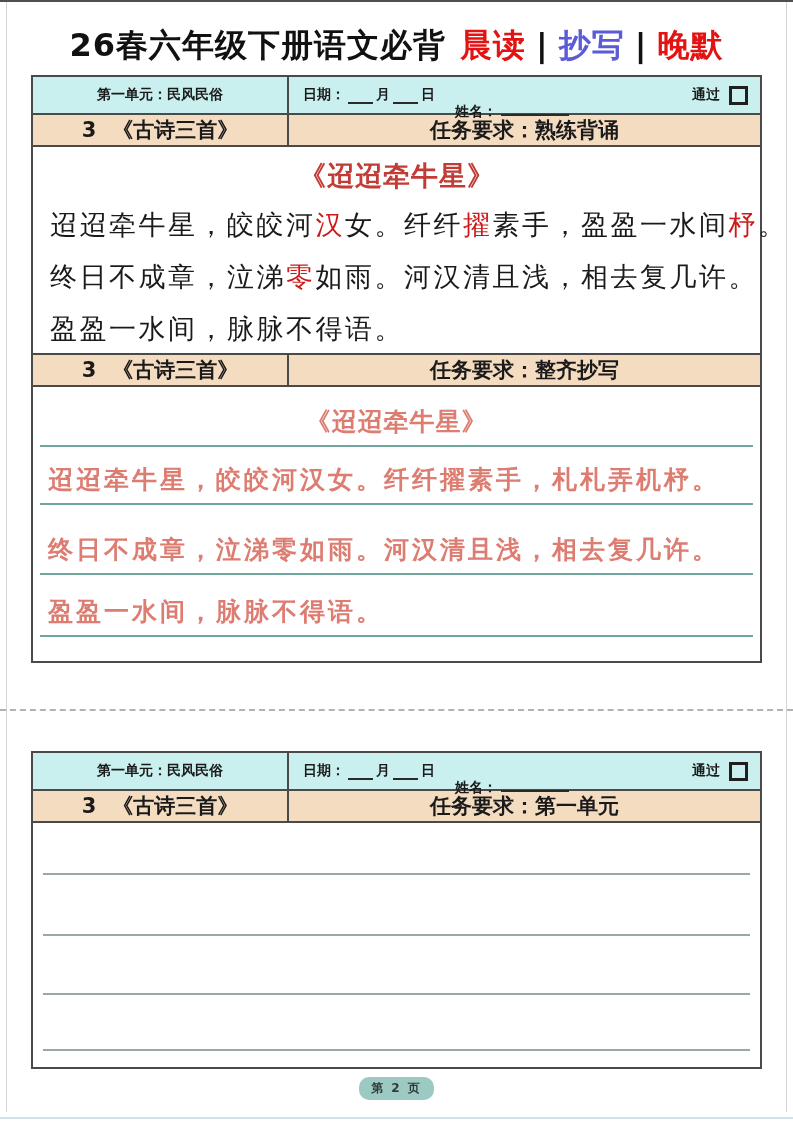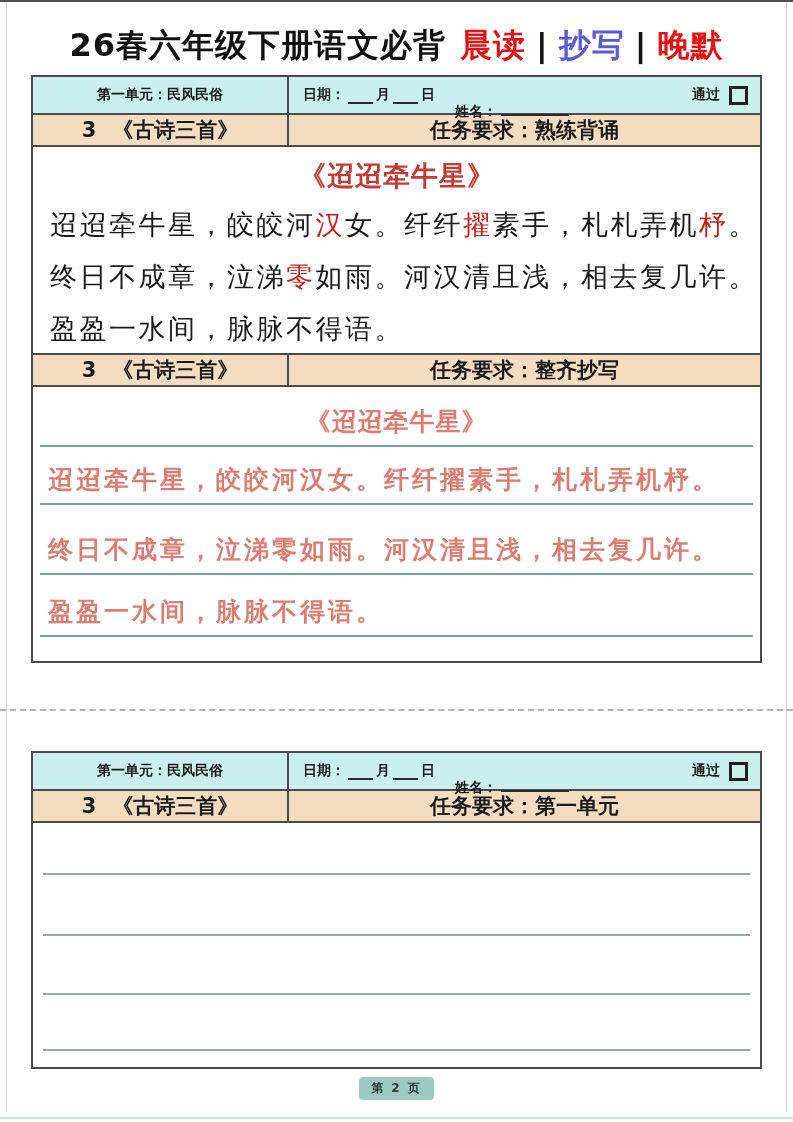--- a/index.html
+++ b/index.html
@@ -148,21 +148,21 @@
 
   
   .footer { text-align:center; margin-top:8px; }
   .page-pill {
     display:inline-block;
     background:var(--footer-bg);
     color:#2e3b39;
     font-size:12px;
     font-weight:bold;
     padding:3px 12px;
-    border-radius:4px;
+    border-radius:10px;
     letter-spacing:2px;
   }
 </style>
 </head>
 <body>
 
 <div class="page">
   <div class="edge-top"></div>
   <div class="edge-left"></div>
   <div class="edge-right"></div>
@@ -193,21 +193,21 @@
     <div class="grid-row task-row">
       <div class="cell-l">
         <span>3</span>
         <span>《古诗三首》</span>
       </div>
       <div class="cell-r">任务要求：熟练背诵</div>
     </div>
 
     <div class="read-box">
       <div class="read-title">《迢迢牵牛星》</div>
-      <div class="read-line"><span>迢迢牵牛星，皎皎河</span><span class="red-char">汉</span><span>女。纤纤</span><span class="red-char">擢</span><span>素手，札札弄机</span><span class="red-char">杼</span><span>。</span></div>
+      <div class="read-line"><span>迢迢牵牛星，皎皎河</span><span class="red-char">汉</span><span>女。纤纤</span><span class="red-char">擢</span><span>素手，盈盈一水间</span><span class="red-char">杼</span><span>。</span></div>
       <div class="read-line"><span>终日不成章，泣涕</span><span class="red-char">零</span><span>如雨。河汉清且浅，相去复几许。</span></div>
       <div class="read-line"><span>盈盈一水间，脉脉不得语。</span></div>
     </div>
 
     <div class="grid-row task-row">
       <div class="cell-l">
         <span>3</span>
         <span>《古诗三首》</span>
       </div>
       <div class="cell-r">任务要求：整齐抄写</div>

